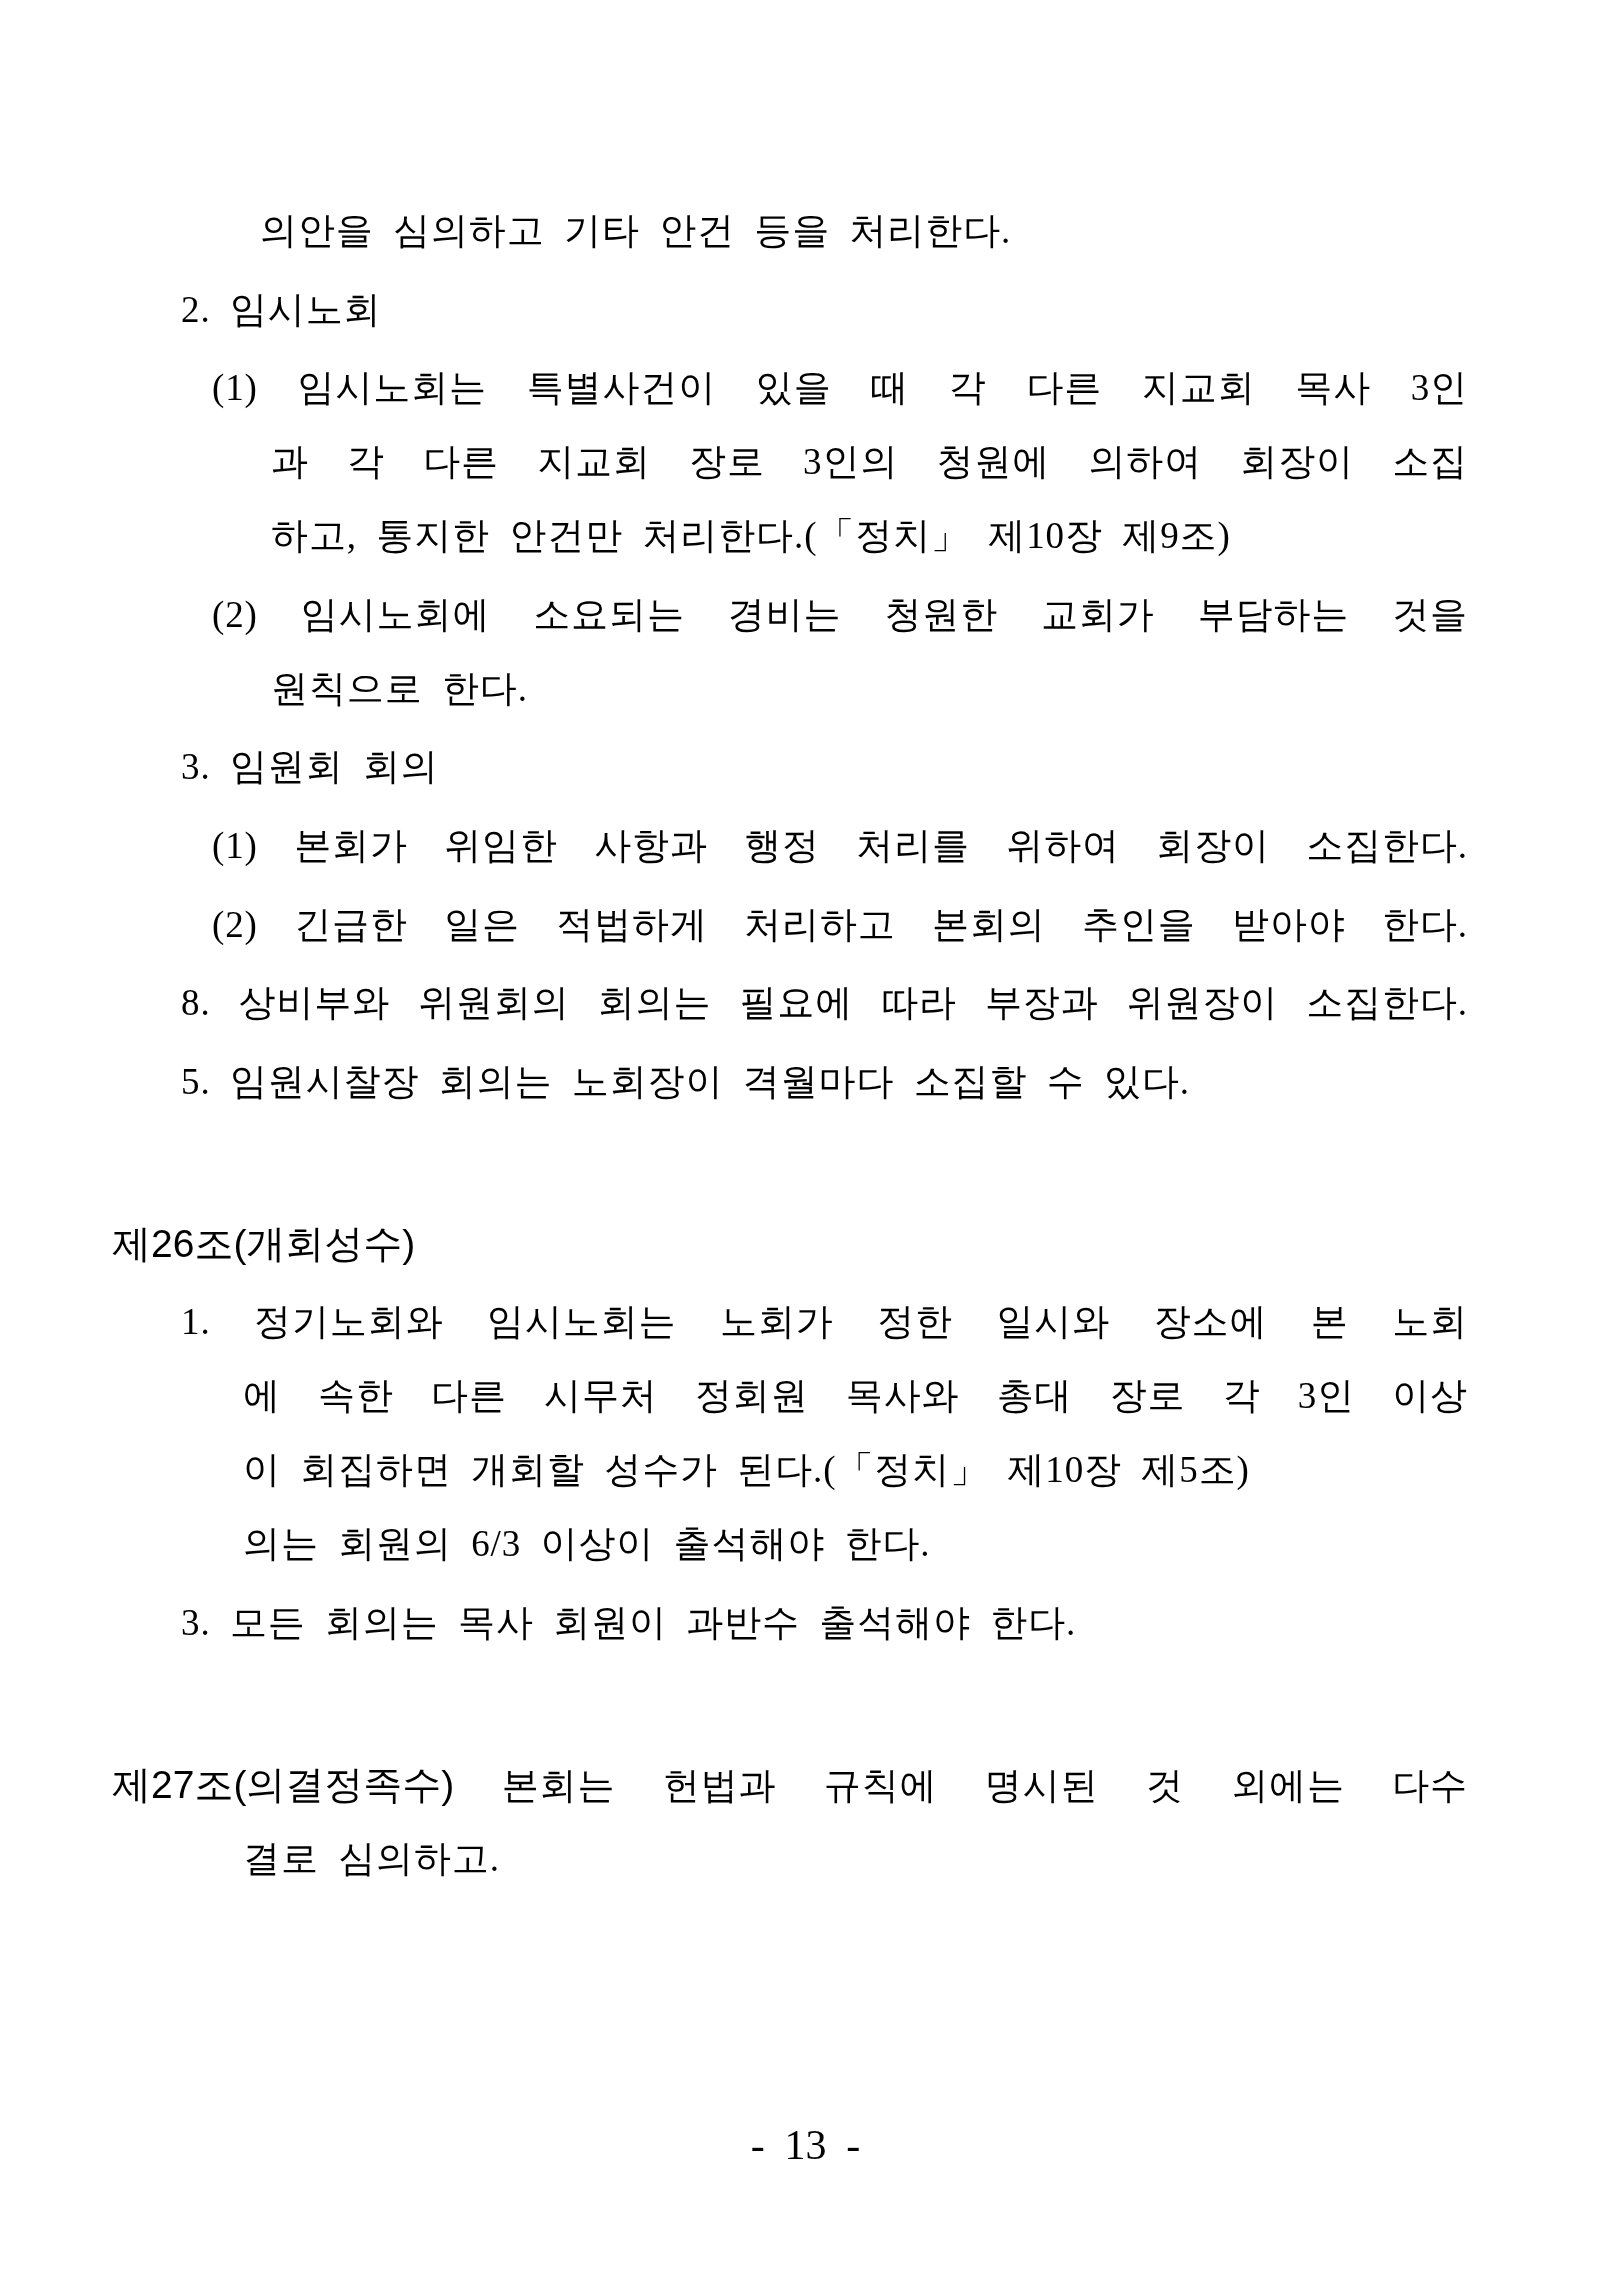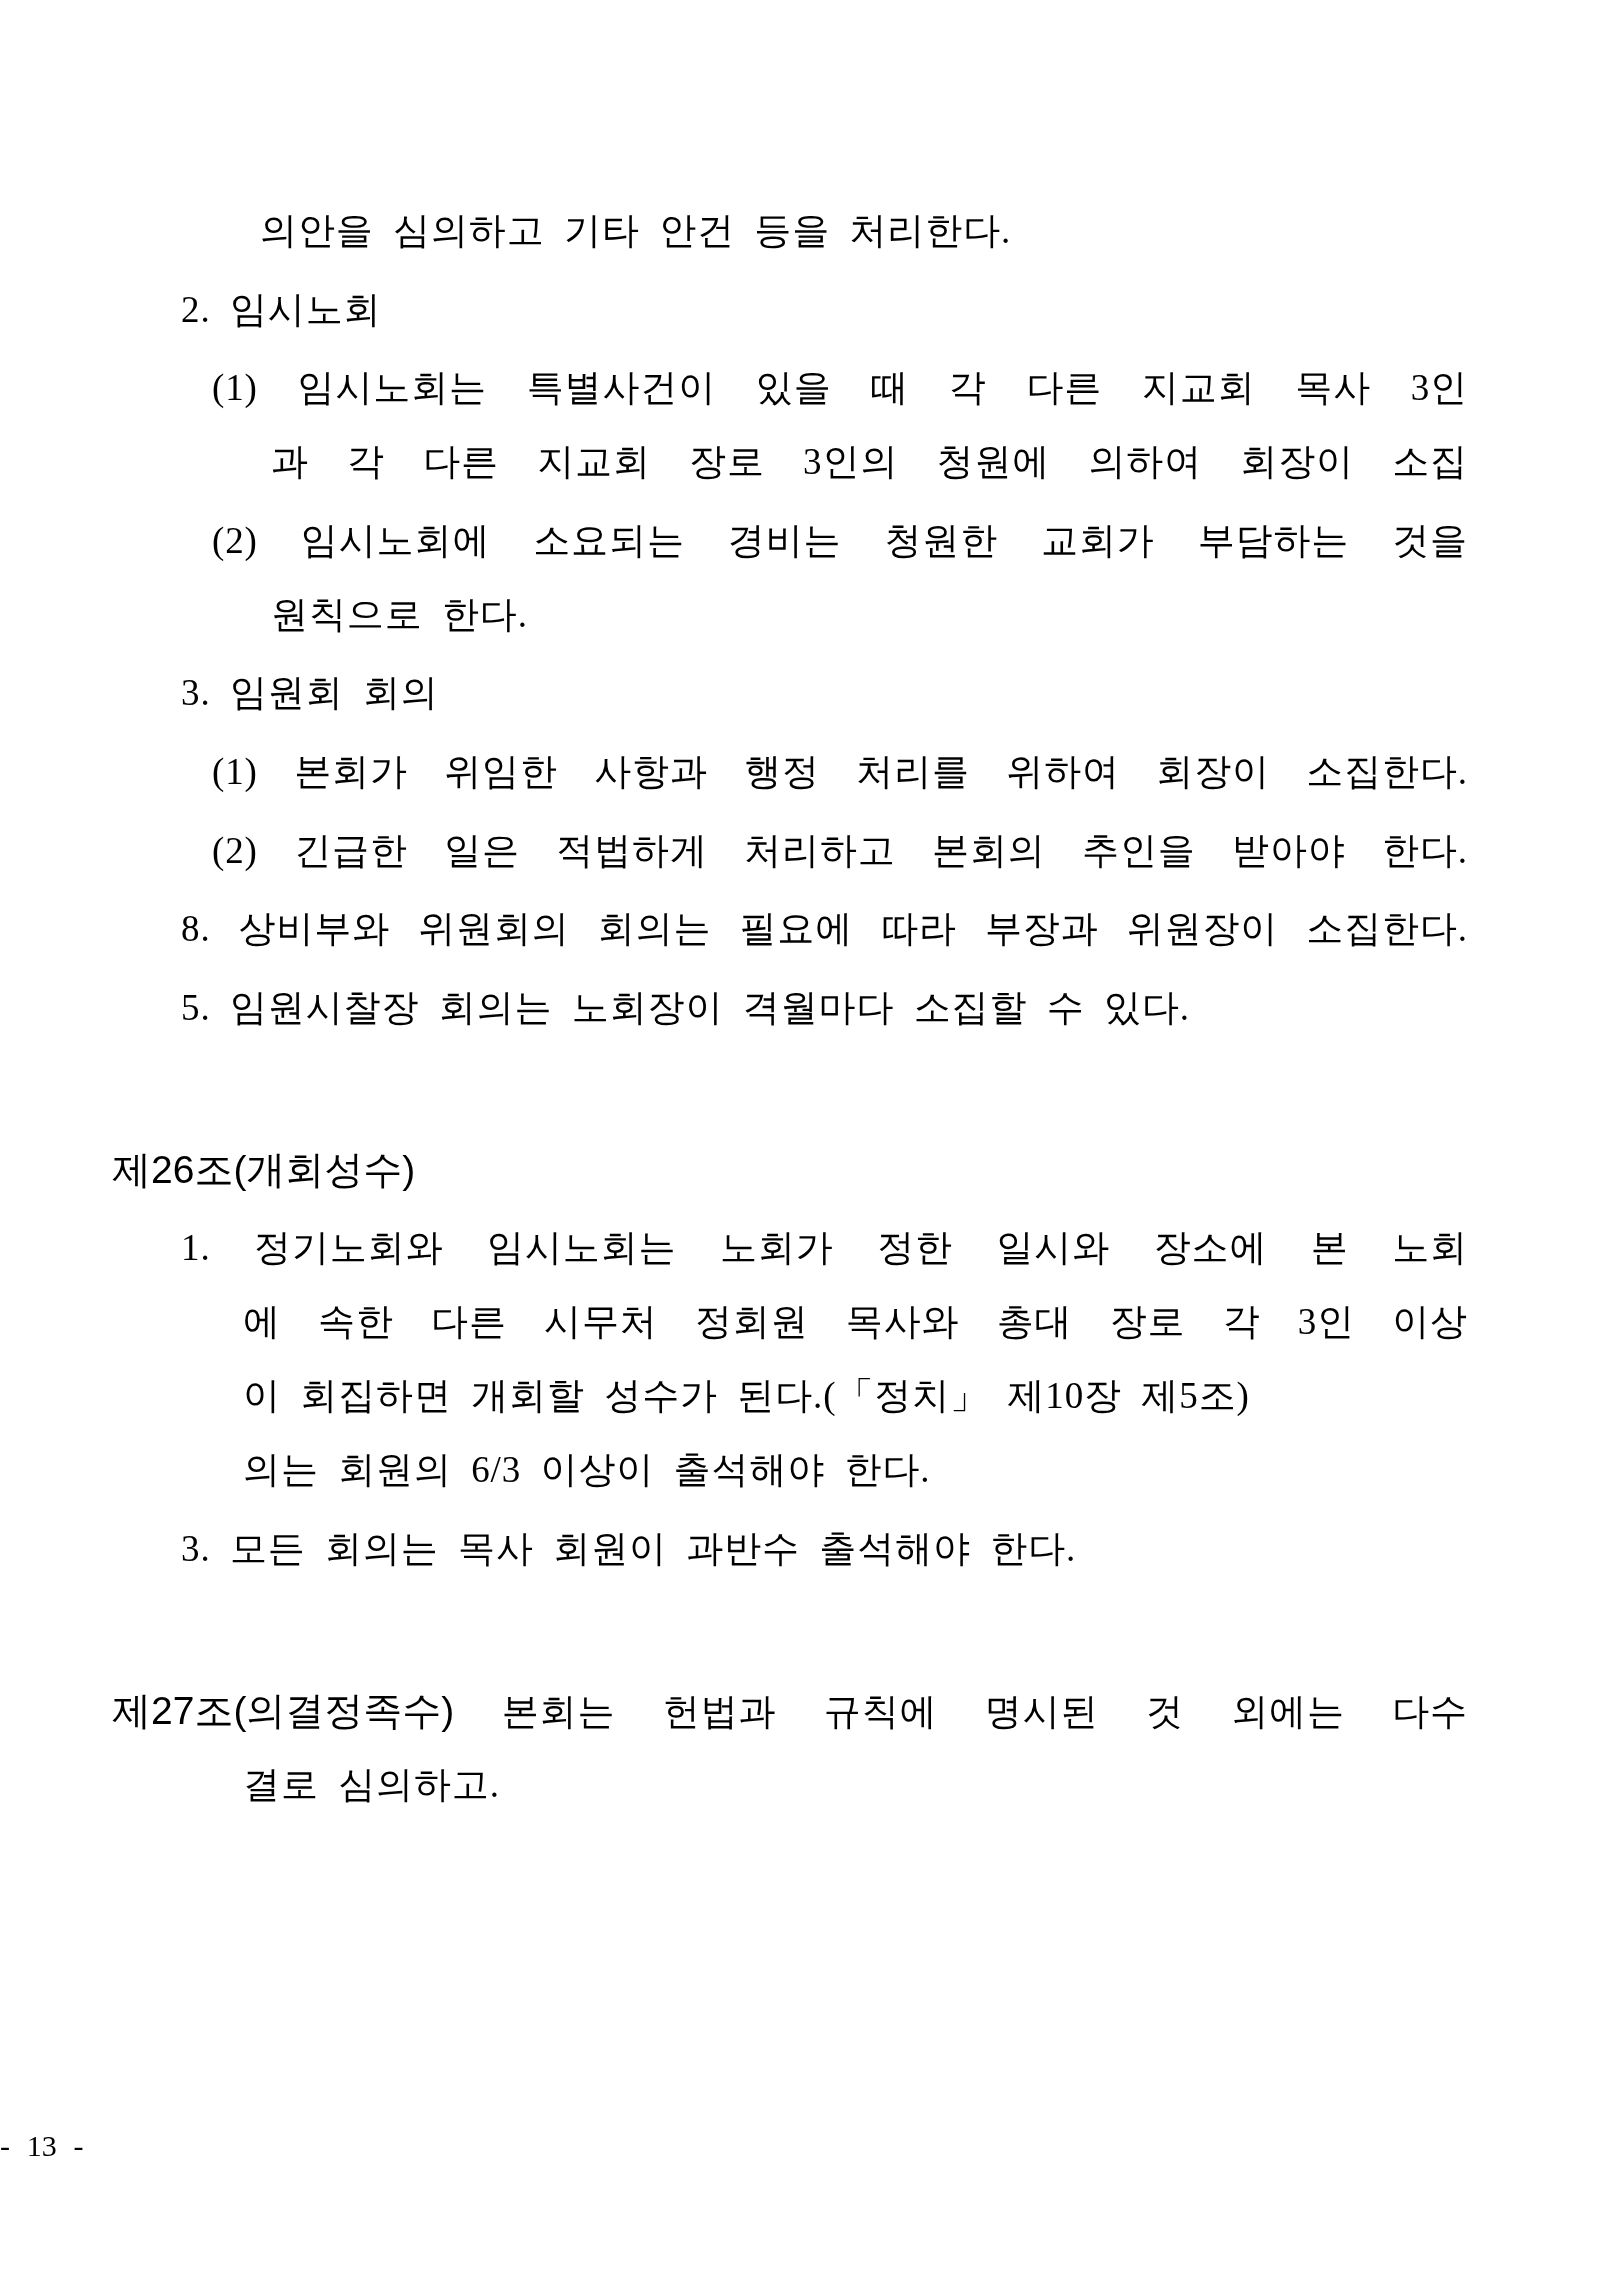--- a/index.html
+++ b/index.html
@@ -44,35 +44,37 @@
     font-family: "Liberation Sans", "DejaVu Sans", sans-serif;
     font-weight: 400;
     font-size: 39px;
     letter-spacing: 0;
   }
   .page-number {
     position: absolute;
     left: 0;
     right: 0;
     top: 2118px;
-    font-size: 30px;
+    text-align: center;
+    font-size: 42px;
     line-height: 55px;
     word-spacing: 9.2px;
   }
 </style>
 </head>
 <body>
 
 <div class="page">
 
   <div class="line ind-carry">의안을 심의하고 기타 안건 등을 처리한다.</div>
 
   <div class="line ind-num item">2. 임시노회</div>
   <div class="line ind-paren item js">(1) 임시노회는 특별사건이 있을 때 각 다른 지교회 목사 3인</div>
   <div class="line ind-paren-cont js">과 각 다른 지교회 장로 3인의 청원에 의하여 회장이 소집</div>
+  <div class="line ind-paren-cont">하고, 통지한 안건만 처리한다.(「정치」 제10장 제9조)</div>
   <div class="line ind-paren item js">(2) 임시노회에 소요되는 경비는 청원한 교회가 부담하는 것을</div>
   <div class="line ind-paren-cont">원칙으로 한다.</div>
 
   <div class="line ind-num item">3. 임원회 회의</div>
   <div class="line ind-paren item js">(1) 본회가 위임한 사항과 행정 처리를 위하여 회장이 소집한다.</div>
   <div class="line ind-paren item js">(2) 긴급한 일은 적법하게 처리하고 본회의 추인을 받아야 한다.</div>
 
   <div class="line ind-num item js">8. 상비부와 위원회의 회의는 필요에 따라 부장과 위원장이 소집한다.</div>
   <div class="line ind-num item">5. 임원시찰장 회의는 노회장이 격월마다 소집할 수 있다.</div>
 

